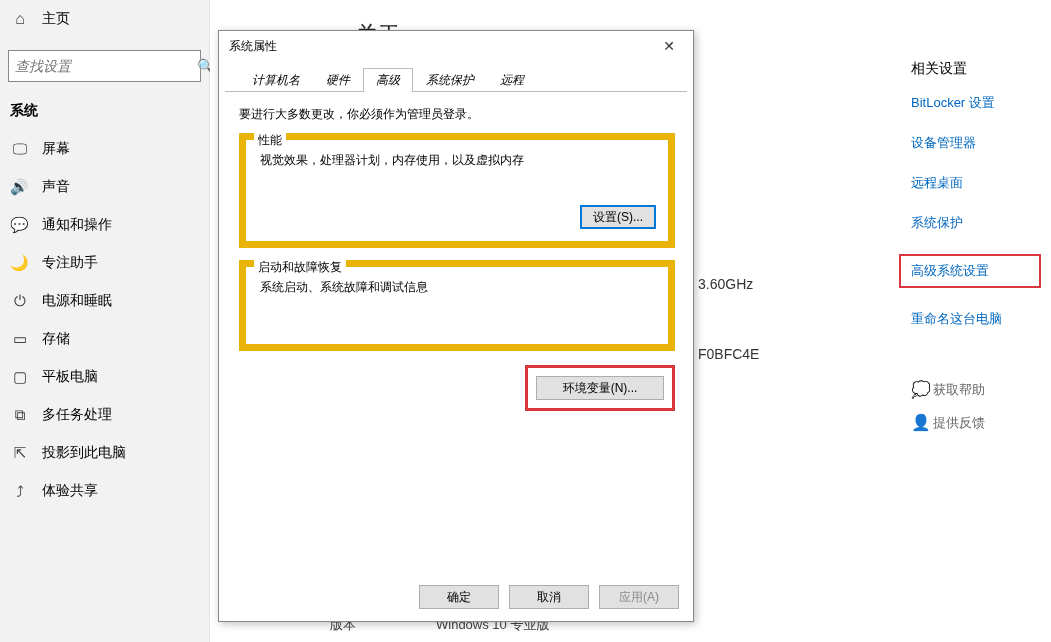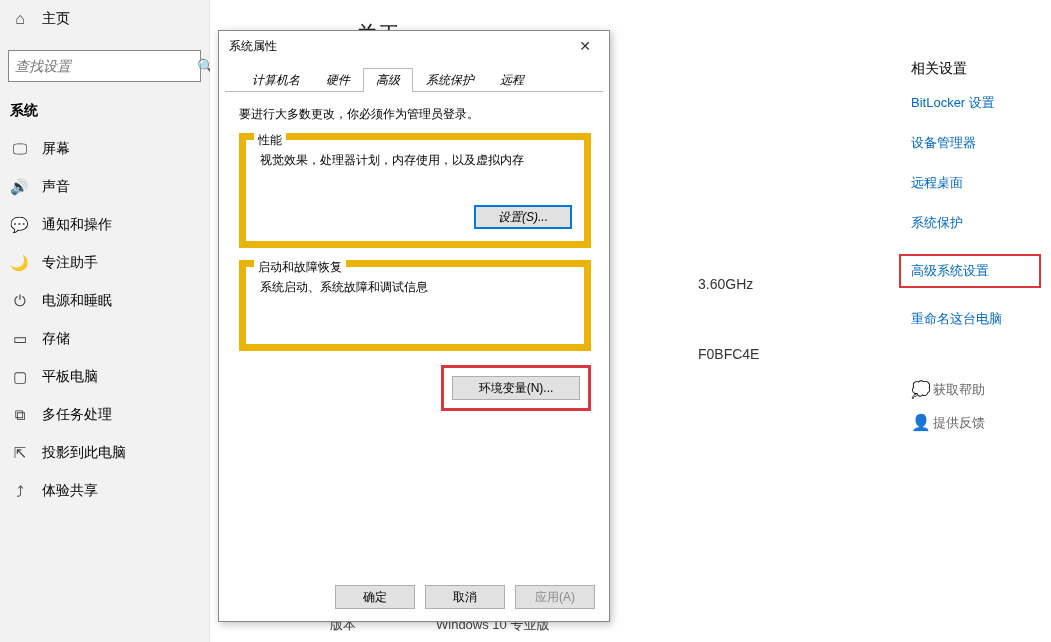--- a/index.html
+++ b/index.html
@@ -97,21 +97,21 @@
     color: #555;
     font-size: 13px;
   }
   .help-row .hicon { width: 22px; color: #666; font-size: 16px; }
   .help-row .htext { color: #666; }
 
   
   .dialog {
     position: absolute;
     left: 218px; top: 30px;
-    width: 392px;
+    width: 476px;
     height: 592px;
     background: #fff;
     border: 1px solid #888;
     box-shadow: 2px 2px 8px rgba(0,0,0,0.25);
   }
   .dialog-titlebar {
     height: 30px;
     display: flex;
     align-items: center;
     justify-content: space-between;
@@ -174,23 +174,22 @@
     height: 24px;
     font-size: 12px;
     background: #e1e1e1;
     border: 1px solid #adadad;
     padding: 0 12px;
     cursor: default;
   }
   .dlg-button.primary {
     border: 2px solid #0078d7;
     background: #e1e1e1;
-    padding: 0 22px;
+    padding: 0 11px;
     height: 24px;
-    font-style: italic;
   }
 
   .envvar-row {
     display: flex; justify-content: flex-end;
     margin: 14px 0 6px 0;
   }
   .envvar-highlight {
     border: 3px solid #d9363e;
     padding: 8px 8px;
     display: inline-block;

